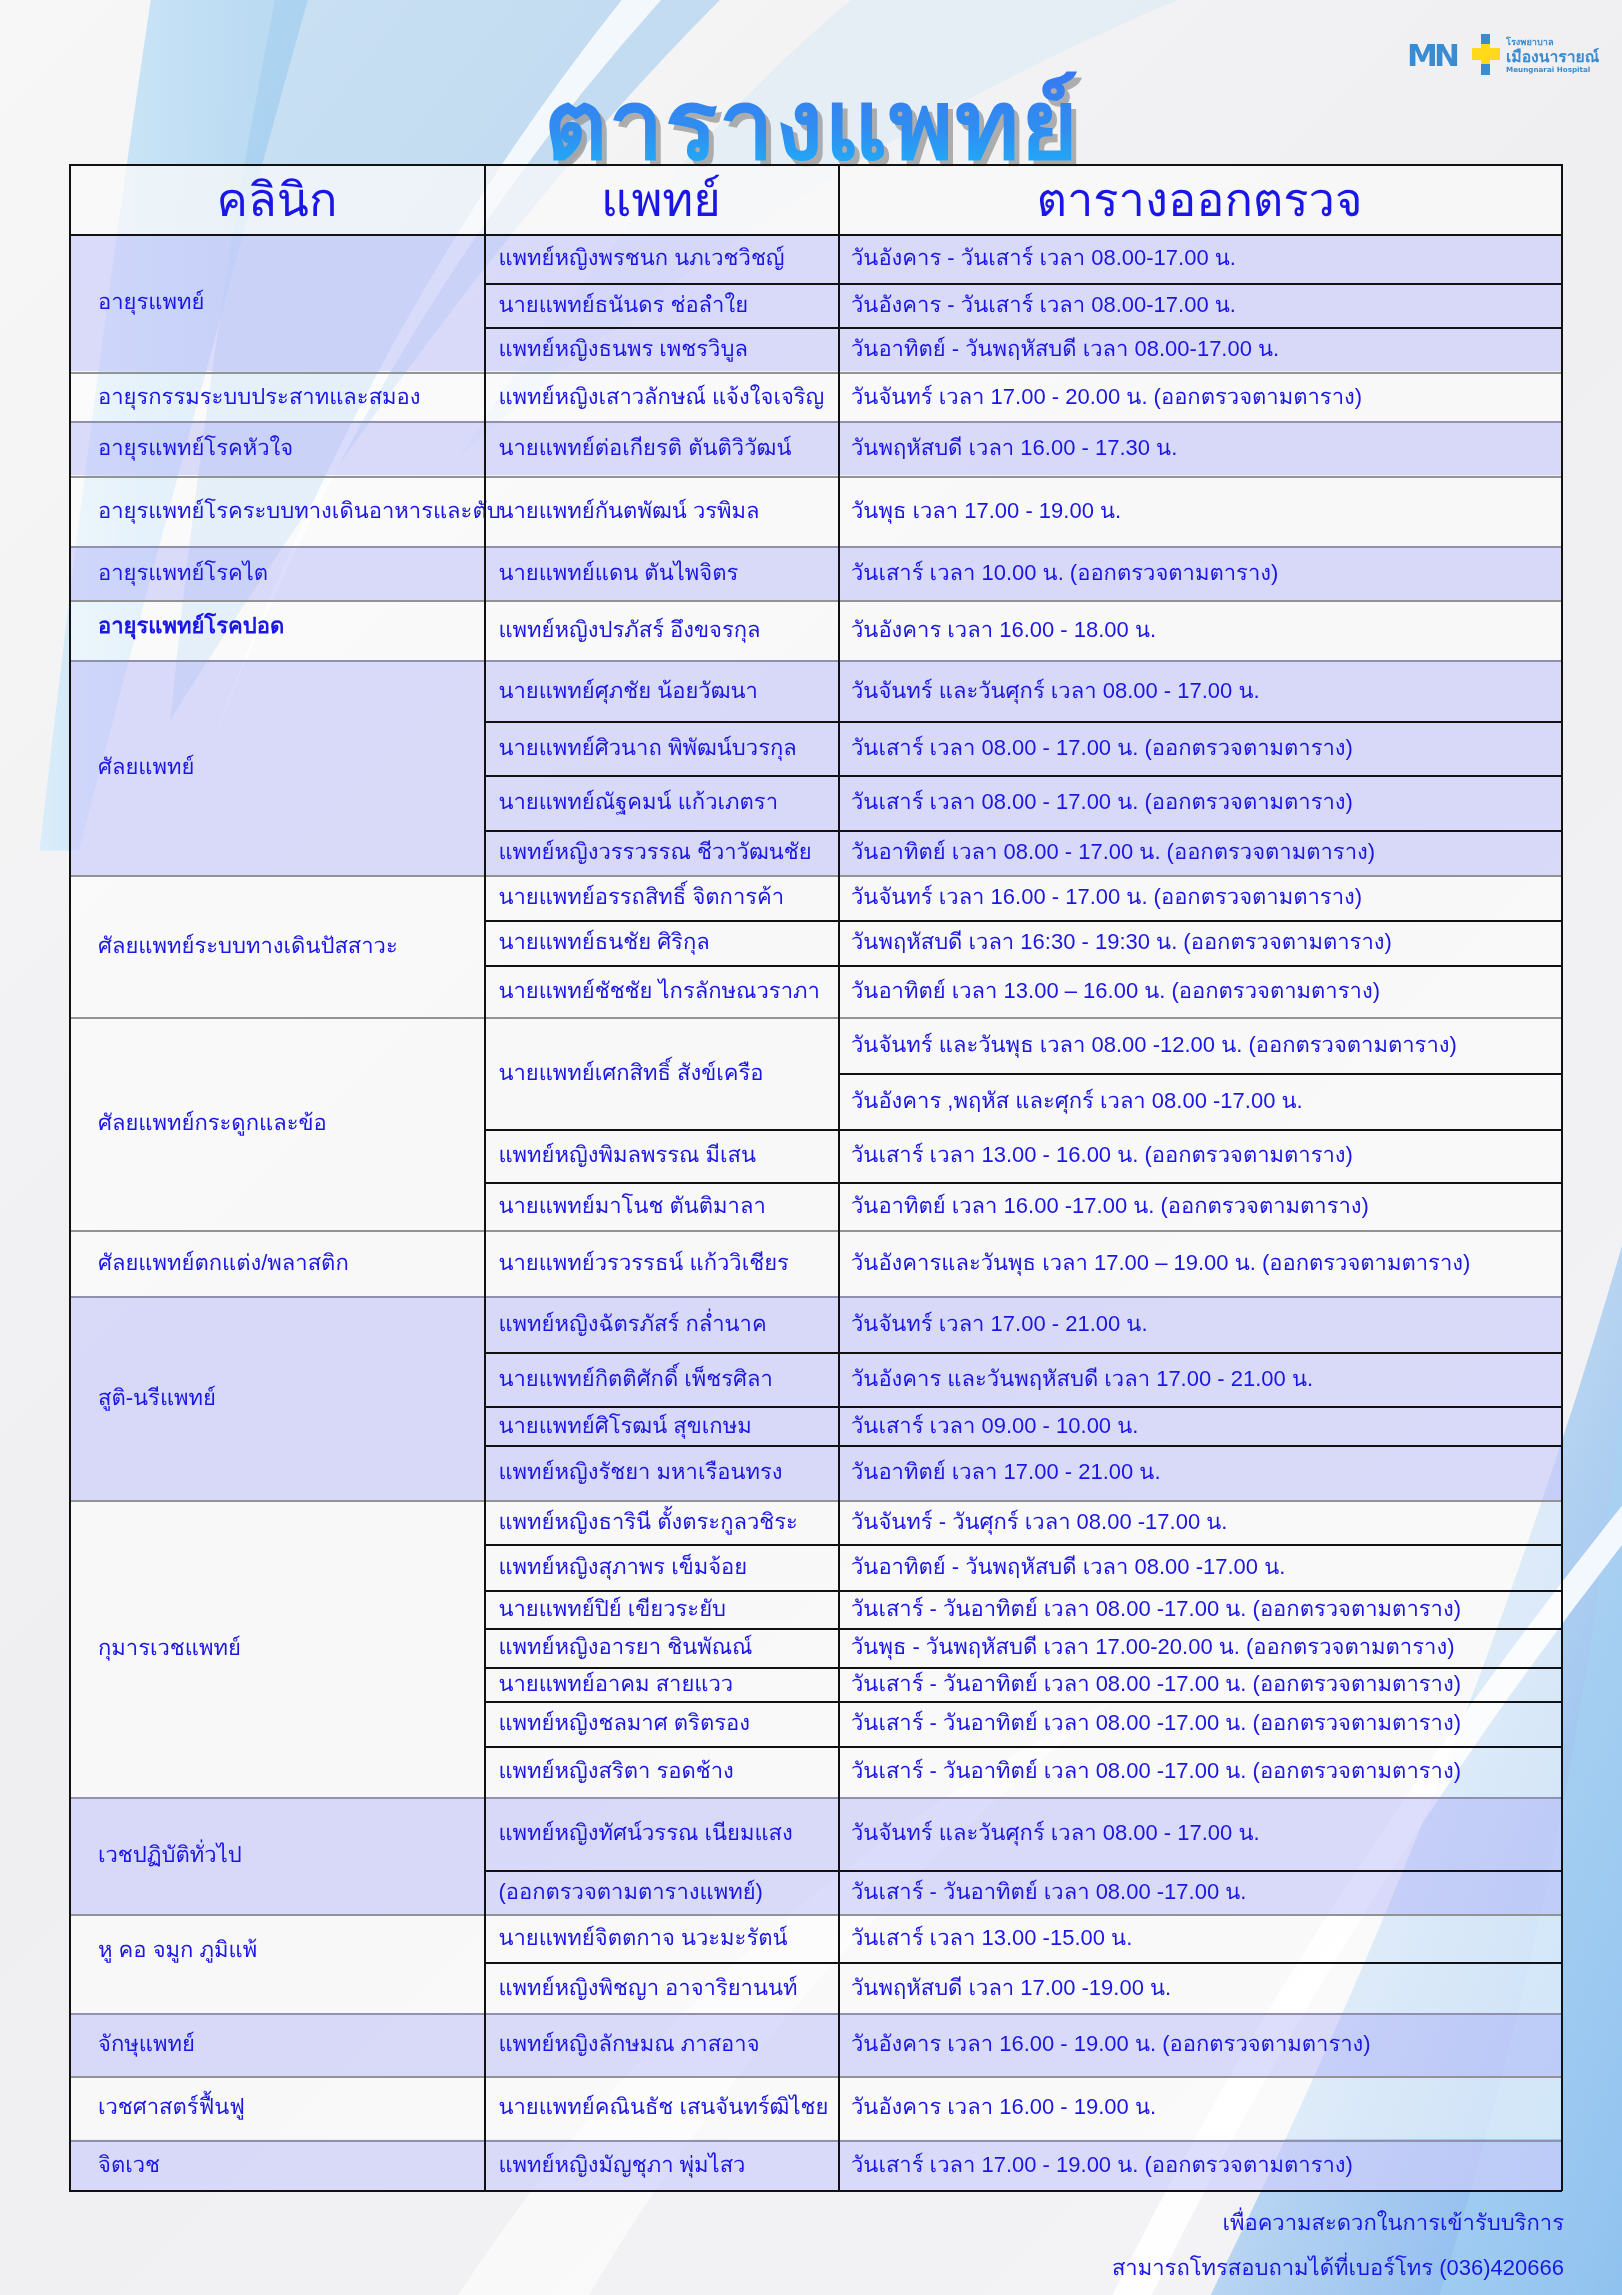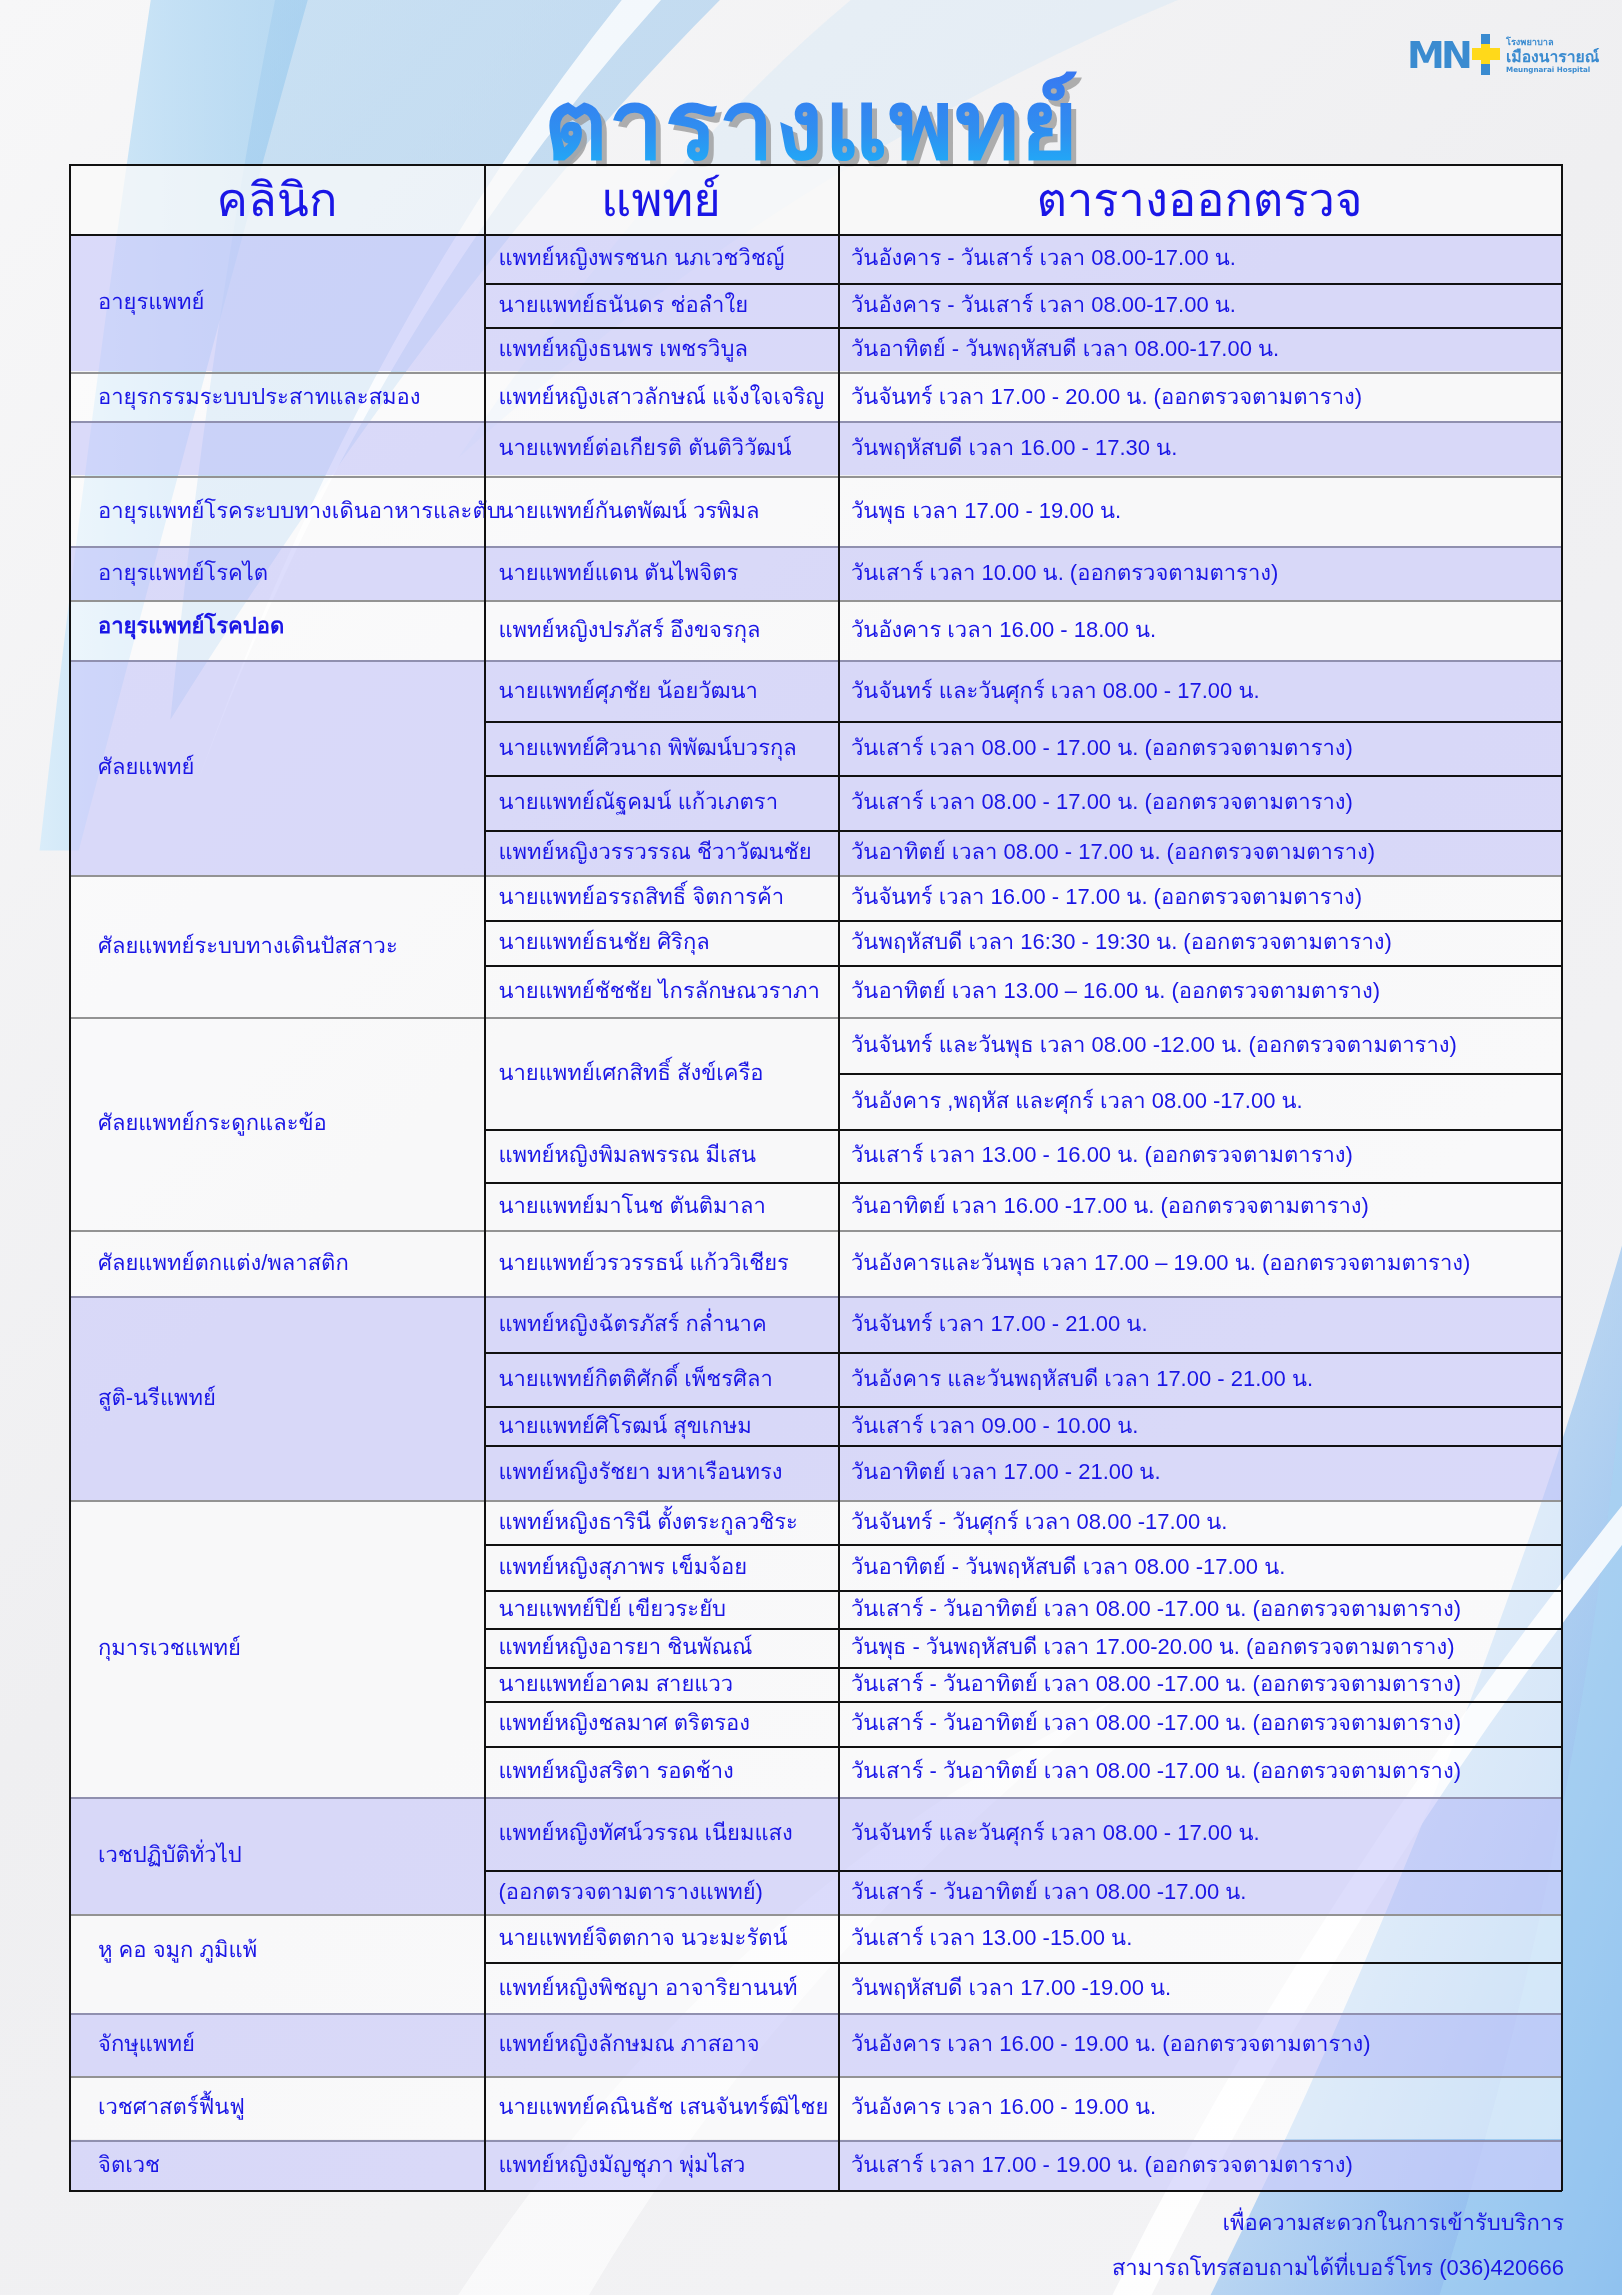--- a/index.html
+++ b/index.html
@@ -12,21 +12,21 @@
   .swoosh { position:absolute; }
   .title {
     position:absolute; left:0; right:0; top:46px; text-align:center;
     font-family:"DejaVu Sans", sans-serif; font-weight:bold; font-size:98px;
     letter-spacing:1.3px;
     background: linear-gradient(180deg, #3c6ff2 0%, #2f8ff0 55%, #10c8ff 100%);
     -webkit-background-clip:text; background-clip:text; color:transparent;
     filter: drop-shadow(5.2px 6.5px 0 rgba(150,150,150,0.75));
   }
   .logo { position:absolute; left:1407px; top:31px; width:170px; height:46px; }
-  .logo .mark { position:absolute; left:0; top:5.2px; font-family:"DejaVu Sans",sans-serif; font-weight:bold; font-size:38px; color:#3a8bd0; letter-spacing:-3.9px; line-height:38px; }
+  .logo .mark { position:absolute; left:0; top:5.2px; font-family:"DejaVu Sans",sans-serif; font-weight:bold; font-size:31px; color:#3a8bd0; letter-spacing:-3.9px; line-height:38px; }
   .logo .plus { position:absolute; left:65px; top:2.6px; width:27.5px; height:41px; }
   .logo .plus .v { position:absolute; left:9.2px; top:0; width:9.2px; height:41px; background:#3a8bd0; }
   .logo .plus .h { position:absolute; left:0; top:14.4px; width:27.5px; height:11.8px; background:#ffd91a; }
   .logo .plus .c { position:absolute; left:9.2px; top:10.5px; width:9.2px; height:19.6px; background:#ffd91a; }
   .logo .t1 { position:absolute; left:99px; top:2.6px; font-size:9.2px; color:#3a8bd0; font-weight:bold; white-space:nowrap; }
   .logo .t2 { position:absolute; left:99px; top:13px; font-size:15.7px; color:#3a8bd0; font-weight:bold; white-space:nowrap; }
   .logo .t3 { position:absolute; left:99px; top:34px; font-size:7.2px; color:#3a8bd0; font-weight:bold; white-space:nowrap; }
 
   .grid { position:absolute; left:0; top:0; width:1623px; height:2295px; }
   .cell {
@@ -107,20 +107,21 @@
     <div class="cell doctor" style="left: 484px; top: 327px; width: 354px; height: 44px;">แพทย์หญิงธนพร เพชรวิบูล</div>
     <div class="cell sched" style="left: 838px; top: 327px; width: 723px; height: 44px;">วันอาทิตย์ - วันพฤหัสบดี เวลา 08.00-17.00 น.</div>
     <div class="hline thin" style="left: 484px; top: 327px; width: 1077px;"></div>
     <div class="hline" style="left: 69px; top: 372px; width: 1493px;"></div>
     <div class="band plain" style="left: 69px; top: 372px; width: 1493px; height: 50px;"></div>
     <div class="cell clinic" style="left: 69px; top: 372px; width: 416px; height: 50px;">อายุรกรรมระบบประสาทและสมอง</div>
     <div class="cell doctor" style="left: 484px; top: 372px; width: 354px; height: 50px;">แพทย์หญิงเสาวลักษณ์ แจ้งใจเจริญ</div>
     <div class="cell sched" style="left: 838px; top: 372px; width: 723px; height: 50px;">วันจันทร์ เวลา 17.00 - 20.00 น. (ออกตรวจตามตาราง)</div>
     <div class="hline" style="left: 69px; top: 421px; width: 1493px;"></div>
     <div class="band shade" style="left: 69px; top: 421px; width: 1493px; height: 54px;"></div>
+    <div class="cell clinic" style="left: 69px; top: 421px; width: 416px; height: 54px;">อายุรแพทย์โรคหัวใจ</div>
     <div class="cell doctor" style="left: 484px; top: 421px; width: 354px; height: 54px;">นายแพทย์ต่อเกียรติ ตันติวิวัฒน์</div>
     <div class="cell sched" style="left: 838px; top: 421px; width: 723px; height: 54px;">วันพฤหัสบดี เวลา 16.00 - 17.30 น.</div>
     <div class="hline" style="left: 69px; top: 476px; width: 1493px;"></div>
     <div class="band plain" style="left: 69px; top: 476px; width: 1493px; height: 70px;"></div>
     <div class="cell clinic" style="left: 69px; top: 476px; width: 416px; height: 70px;">อายุรแพทย์โรคระบบทางเดินอาหารและตับ</div>
     <div class="cell doctor" style="left: 484px; top: 476px; width: 354px; height: 70px;">นายแพทย์กันตพัฒน์ วรพิมล</div>
     <div class="cell sched" style="left: 838px; top: 476px; width: 723px; height: 70px;">วันพุธ เวลา 17.00 - 19.00 น.</div>
     <div class="hline" style="left: 69px; top: 546px; width: 1493px;"></div>
     <div class="band shade" style="left: 69px; top: 546px; width: 1493px; height: 54px;"></div>
     <div class="cell clinic" style="left: 69px; top: 546px; width: 416px; height: 54px;">อายุรแพทย์โรคไต</div>

